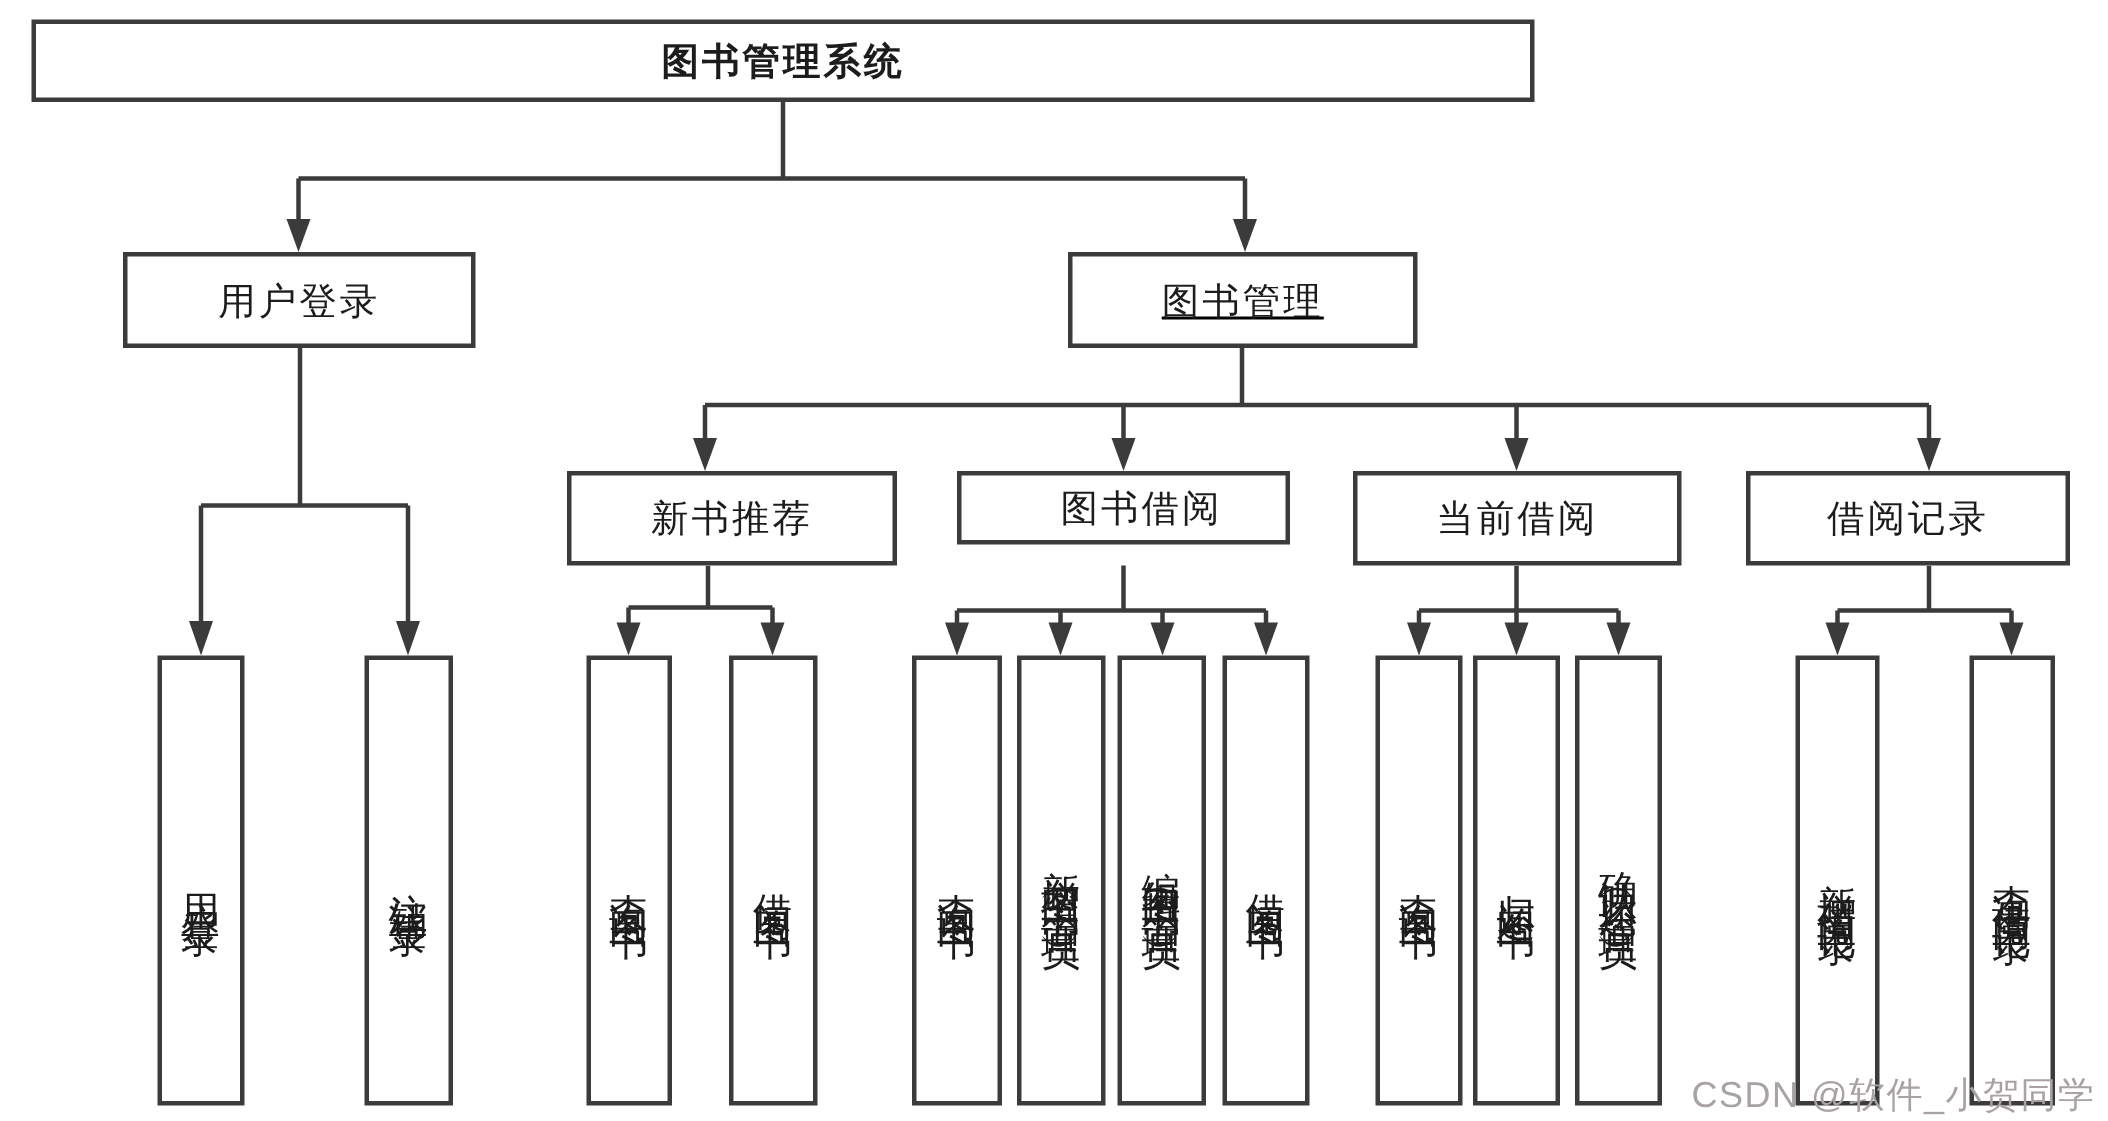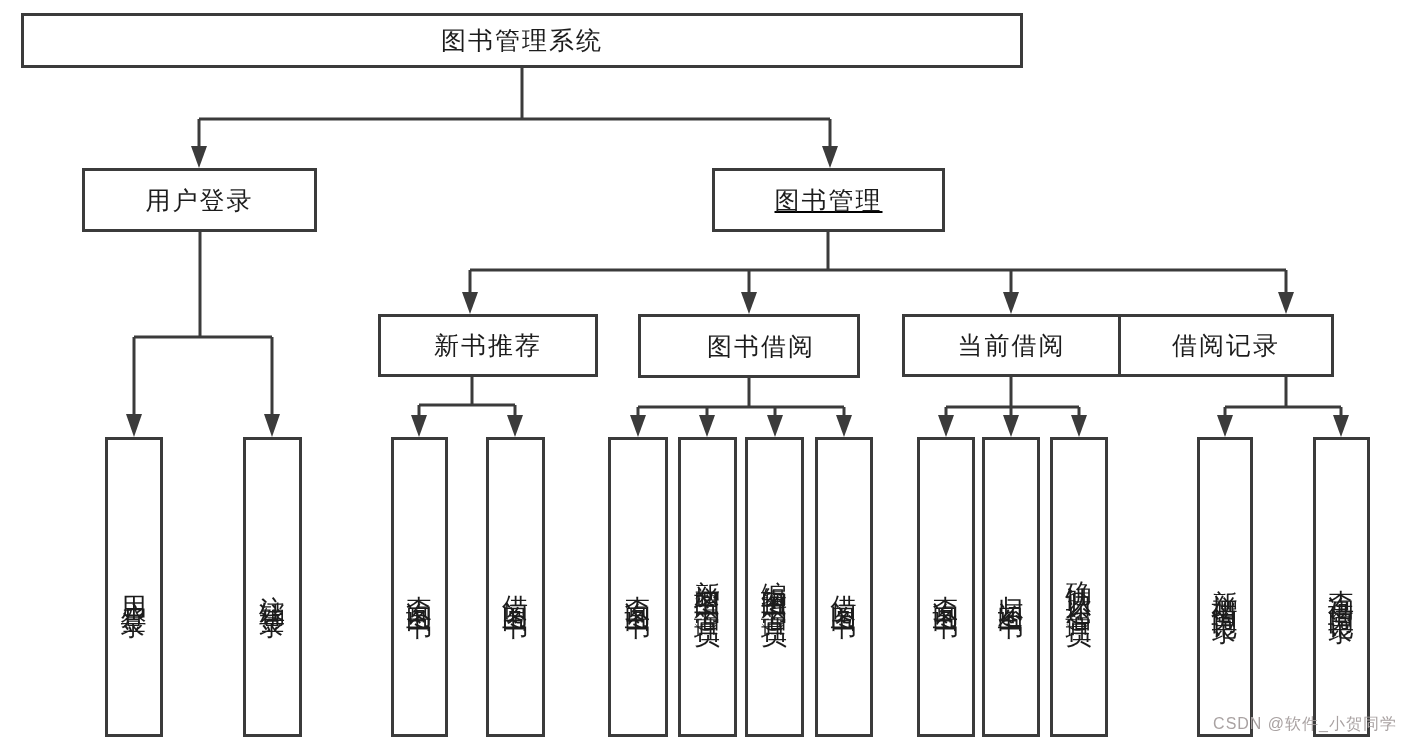--- a/index.html
+++ b/index.html
@@ -38,50 +38,50 @@
   }
   .leaf .vlbl {
     writing-mode: vertical-rl;
     text-orientation: mixed;
     font-size: 26px;
     letter-spacing: 6px;
     color: #1c1c1c;
     line-height: 1;
   }
   
-  .n-root          { left: 21px;   top: 13px;  width: 1002px; height: 55px; }
+  .n-root          { left: 21px;   top: 13px;  width: 1002px; height: 55px; font-weight: bold; }
   
   .n-user-login    { left: 82px;   top: 168px; width: 235px;  height: 64px; }
   .n-book-mgmt     { left: 712px;  top: 168px; width: 233px;  height: 64px; text-decoration: underline; }
   
   .n-new-book      { left: 378px;  top: 314px; width: 220px;  height: 63px; }
-  .n-book-borrow   { left: 638px;  top: 314px; width: 222px;  height: 64px; padding-left: 24px; }
+  .n-book-borrow   { left: 638px;  top: 314px; width: 222px;  height: 49px; padding-left: 24px; }
   .n-cur-borrow    { left: 902px;  top: 314px; width: 219px;  height: 63px; }
-  .n-borrow-rec    { left: 1118px; top: 314px; width: 216px;  height: 63px; }
+  .n-borrow-rec    { left: 1164px; top: 314px; width: 216px;  height: 63px; }
   
   .leaf            { top: 437px; height: 300px; }
   .l-user-login    { left: 105px;  width: 58px; }
   .l-logout        { left: 243px;  width: 59px; }
   .l-nb-query      { left: 391px;  width: 57px; }
   .l-nb-borrow     { left: 486px;  width: 59px; }
   .l-bb-query      { left: 608px;  width: 60px; }
   .l-bb-add        { left: 678px;  width: 59px; }
   .l-bb-edit       { left: 745px;  width: 59px; }
   .l-bb-borrow     { left: 815px;  width: 58px; }
   .l-cb-query      { left: 917px;  width: 58px; }
   .l-cb-return     { left: 982px;  width: 58px; }
   .l-cb-confirm    { left: 1050px; width: 58px; }
   .l-br-add        { left: 1197px; width: 56px; }
   .l-br-query      { left: 1313px; width: 57px; }
   #watermark {
     position: absolute;
     right: 8px;
     top: 714px;
     z-index: 5;
-    font-size: 16px;
+    font-size: 24px;
     letter-spacing: 1px;
     color: #a9a2a2;
     white-space: nowrap;
   }
 </style>
 </head>
 <body>
 
 <div id="stage">
 

